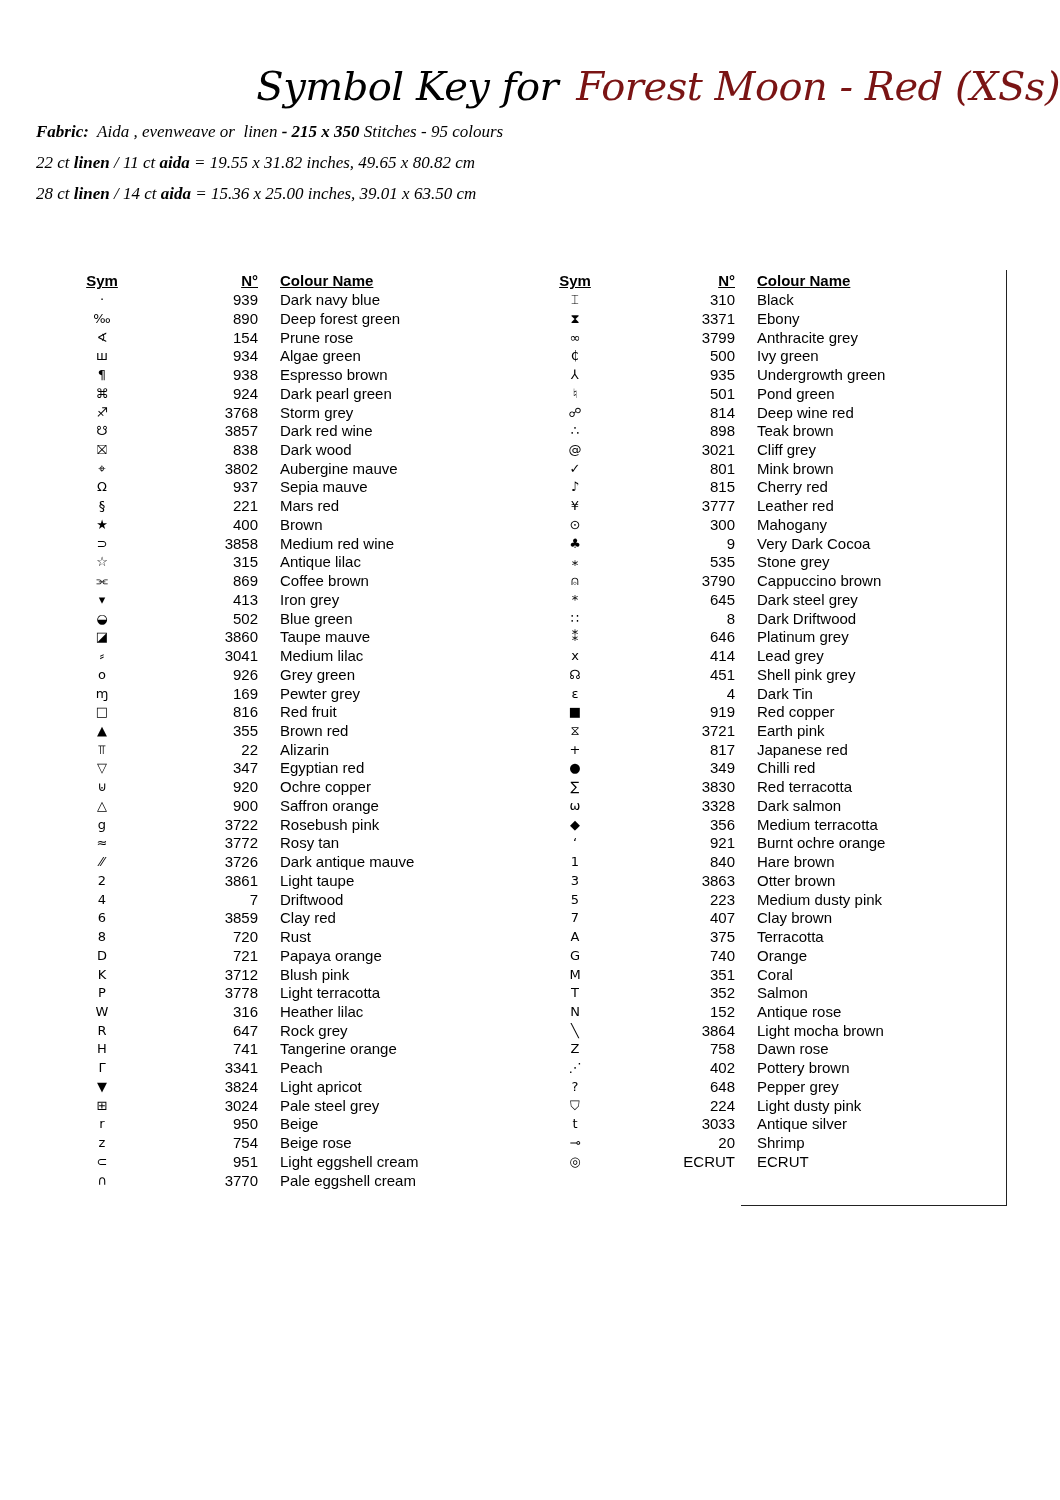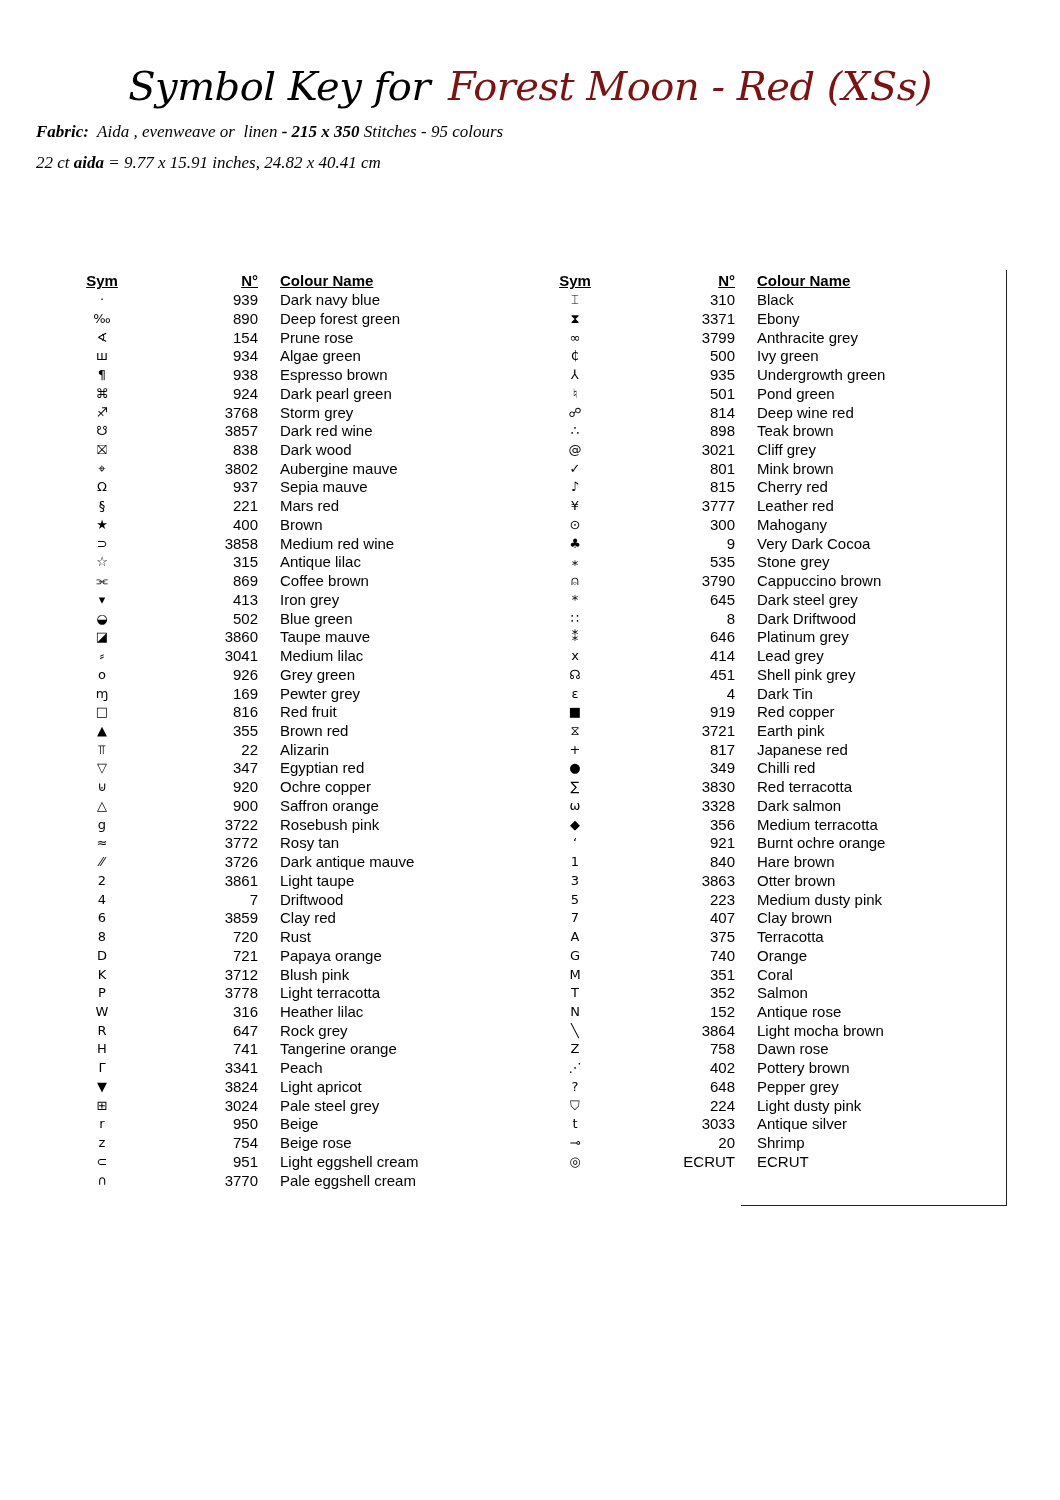--- a/index.html
+++ b/index.html
@@ -1,18 +1,18 @@
 <!DOCTYPE html>
 <html><head>
 <meta charset="utf-8">
 <style>
   html, body { margin: 0; padding: 0; background: #ffffff; }
   body { width: 1060px; height: 1500px; position: relative; overflow: hidden; color: #000; }
   .title {
-    position: absolute; left: 0; width: 1060px; top: 58px; text-align: center;
+    position: absolute; left: 0; width: 1060px; top: 58px; text-align: right;
     font-family: "DejaVu Serif", serif; font-style: italic; font-size: 40px; line-height: 56px;
     letter-spacing: -0.5px;
   }
   .title .t-black { color: #000; }
   .title .t-red { color: #7a1414; margin-left: 18px; }
   .info {
     position: absolute; left: 36px; top: 116px;
     font-family: "Liberation Serif", serif; font-style: italic; font-size: 17px; line-height: 31px;
   }
   .info .line { white-space: pre; height: 31px; }
@@ -44,21 +44,22 @@
 </head>
 <body>
 
 <div class="title">
   <span class="t-black">Symbol Key for</span><span class="t-red" style="color: rgb(122, 20, 20);">Forest Moon - Red (XSs)</span>
 </div>
 
 <div class="info">
   <div class="line"><b>Fabric:</b><span>  Aida , evenweave or  linen </span><b>- </b><b>215 x 350</b><span> Stitches - 95 colours</span></div>
   <div id="size-lines">
-      <div class="line"><span>22 ct </span><b>aida</b><span></span><b></b><span> = 9.77 x 15.91 inches, 24.82 x 40.41 cm</span></div>
+      <div class="line"><span>22 ct </span><b>linen</b><span> / 11 ct </span><b>aida</b><span> = 19.55 x 31.82 inches, 49.65 x 80.82 cm</span></div>
+      <div class="line"><span>28 ct </span><b>linen</b><span> / 14 ct </span><b>aida</b><span> = 15.36 x 25.00 inches, 39.01 x 63.50 cm</span></div>
     </div>
 </div>
 
 <div class="table-wrap col-left">
   <div class="row hdr">
     <div class="sym">Sym</div>
     <div class="num">N°</div>
     <div class="name"><span>Colour Name</span></div>
   </div>
   <div id="left-body">

